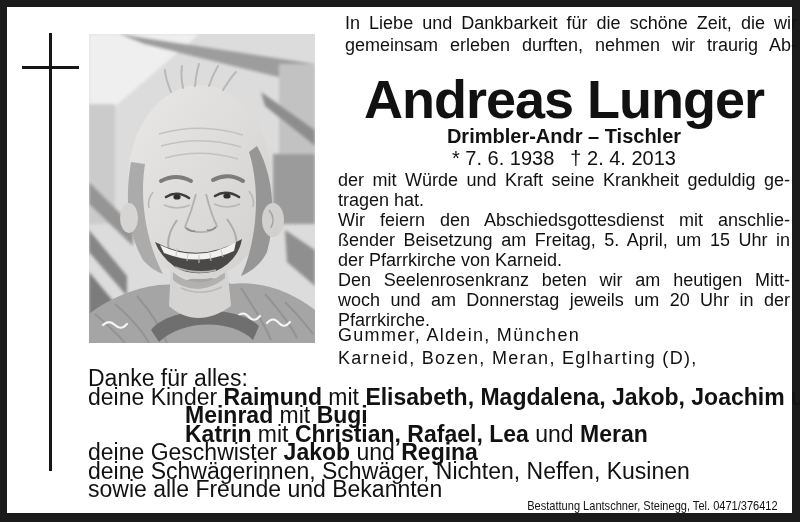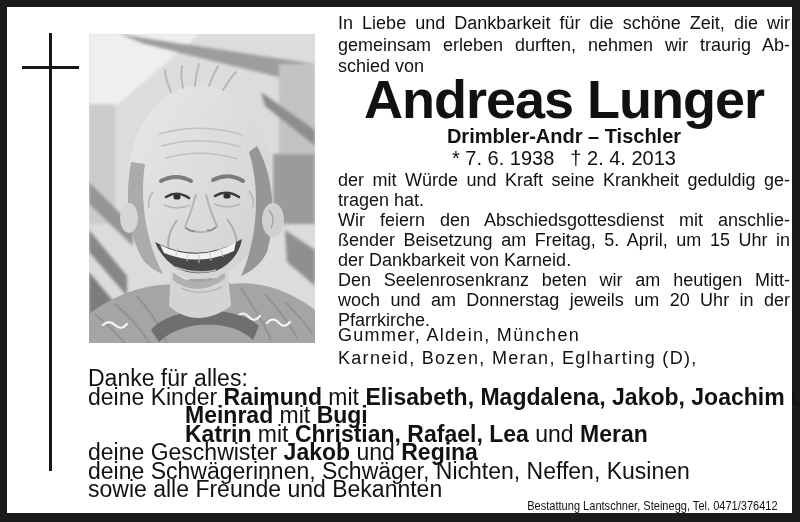--- a/index.html
+++ b/index.html
@@ -12,21 +12,21 @@
   .bottombar{position:absolute;left:0;bottom:0;width:800px;height:9px;background:#1b1b1b;}
 
   
   .cross-v{position:absolute;left:49px;top:33px;width:3px;height:438px;background:#161616;}
   .cross-h{position:absolute;left:22px;top:66px;width:57px;height:3px;background:#161616;}
 
   
   .photo{position:absolute;left:89px;top:34px;width:226px;height:309px;overflow:hidden;}
 
   
-  .intro{position:absolute;left:338px;top:13px;width:452px;font-size:18px;line-height:21.5px;}
+  .intro{position:absolute;left:345px;top:13px;width:452px;font-size:18px;line-height:21.5px;}
   .jline{text-align:justify;text-align-last:justify;}
   .name{position:absolute;left:338px;top:74px;width:452px;margin:0;text-align:center;
         font-size:54px;line-height:50px;font-weight:bold;letter-spacing:-1px;white-space:nowrap;}
   .subtitle{position:absolute;left:338px;top:125px;width:452px;text-align:center;
         font-size:20px;font-weight:bold;}
   .dates{position:absolute;left:338px;top:147px;width:452px;text-align:center;
         font-size:20px;font-weight:normal;}
   .dates .death{margin-left:16px;}
   .bodytext{position:absolute;left:338px;top:170px;width:452px;font-size:18px;line-height:20px;}
   .places{position:absolute;left:338px;top:324px;width:452px;font-size:18px;line-height:23px;
@@ -146,33 +146,32 @@
         </g>
         <path d="M86,233 Q108,241 127,236" stroke="#b5b3b1" stroke-width="1.6" fill="none"></path>
         <path d="M92,254 Q112,263 133,253" stroke="#bcbab8" stroke-width="1.6" fill="none"></path>
       </g>
     </svg>
   </div>
 
   <div class="intro">
     <div class="jline">In Liebe und Dankbarkeit für die schöne Zeit, die wir</div>
     <div class="jline">gemeinsam erleben durften, nehmen wir traurig Ab-</div>
-    <div>schied von</div>
   </div>
 
   <h1 class="name">Andreas Lunger</h1>
   <div class="subtitle">Drimbler-Andr – Tischler</div>
   <div class="dates"><span>* 7. 6. 1938</span><span class="death">† 2. 4. 2013</span></div>
 
   <div class="bodytext">
     <div class="jline">der mit Würde und Kraft seine Krankheit geduldig ge-</div>
     <div>tragen hat.</div>
     <div class="jline">Wir feiern den Abschiedsgottesdienst mit anschlie-</div>
     <div class="jline">ßender Beisetzung am Freitag, 5. April, um 15 Uhr in</div>
-    <div>der Dankbarkeit von Karneid.</div>
+    <div>der Pfarrkirche von Karneid.</div>
     <div class="jline">Den Seelenrosenkranz beten wir am heutigen Mitt-</div>
     <div class="jline">woch und am Donnerstag jeweils um 20 Uhr in der</div>
     <div>Pfarrkirche.</div>
   </div>
 
   <div class="places">
     <div>Gummer, Aldein, München</div>
     <div>Karneid, Bozen, Meran, Eglharting (D),</div>
   </div>
 

